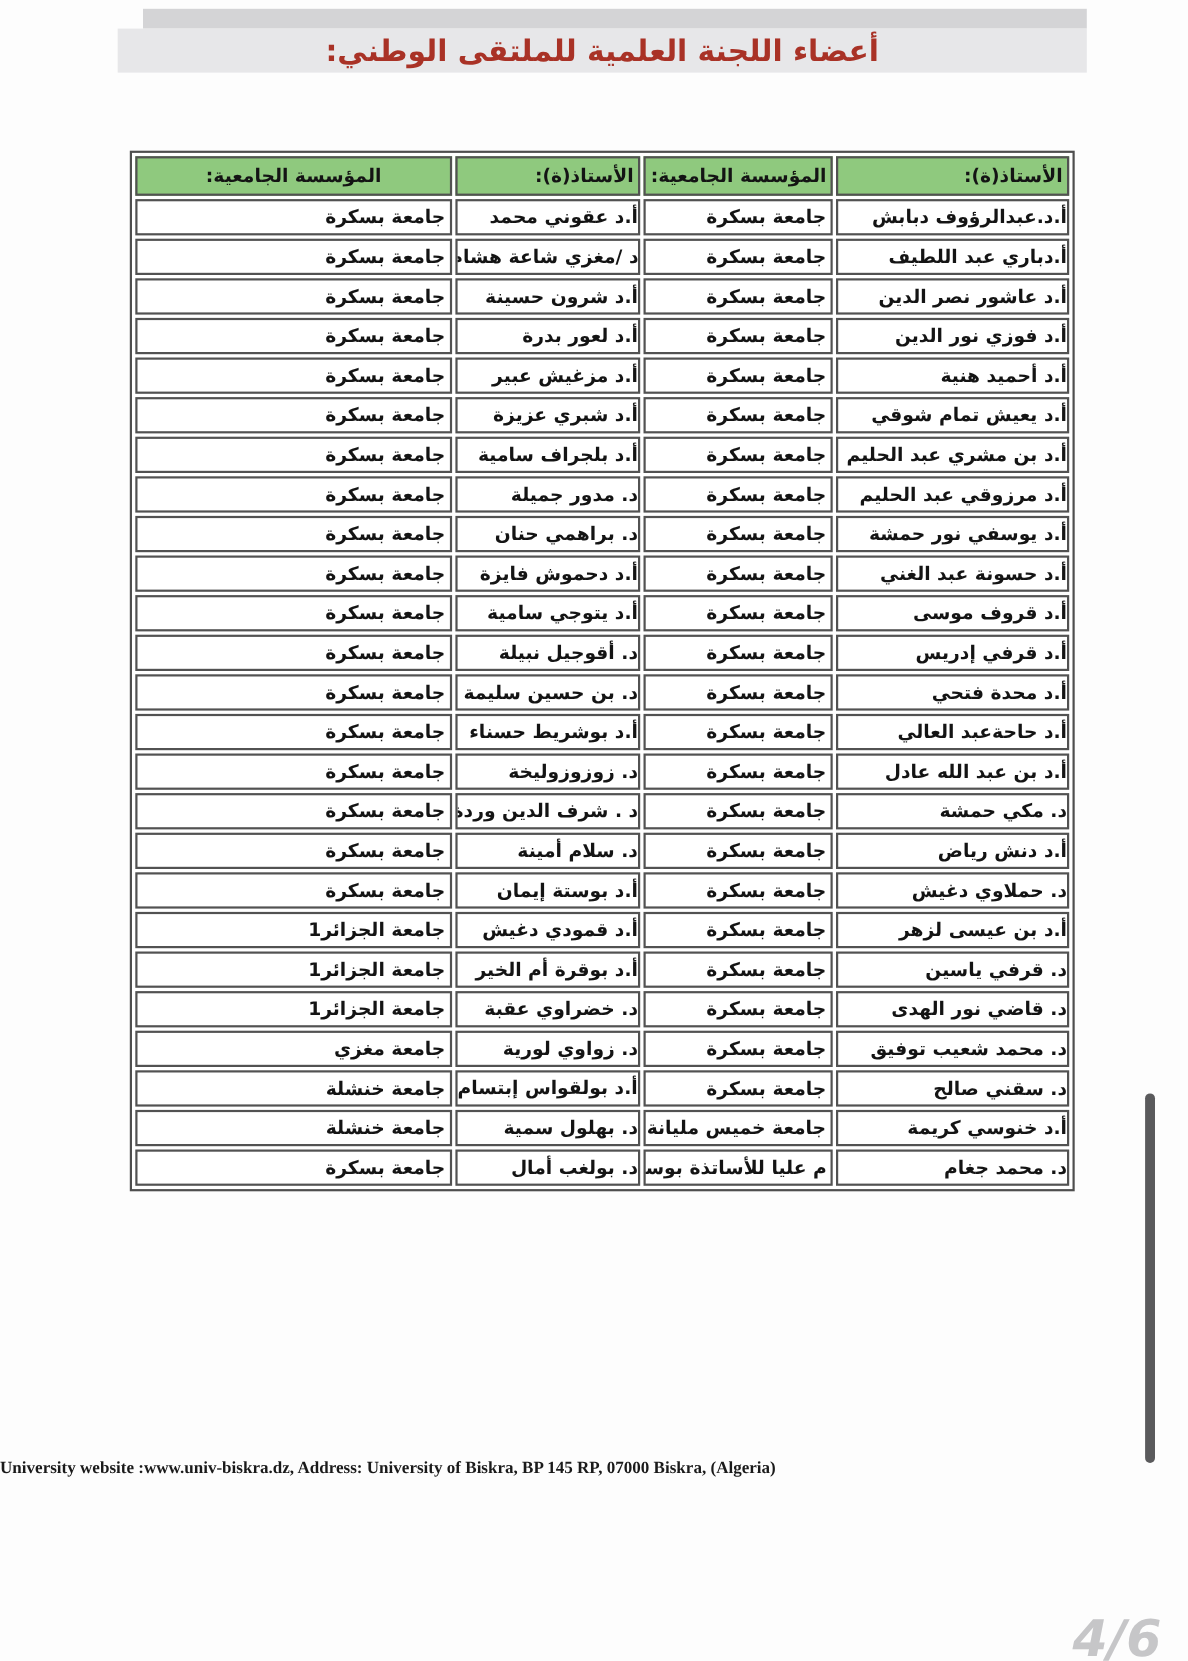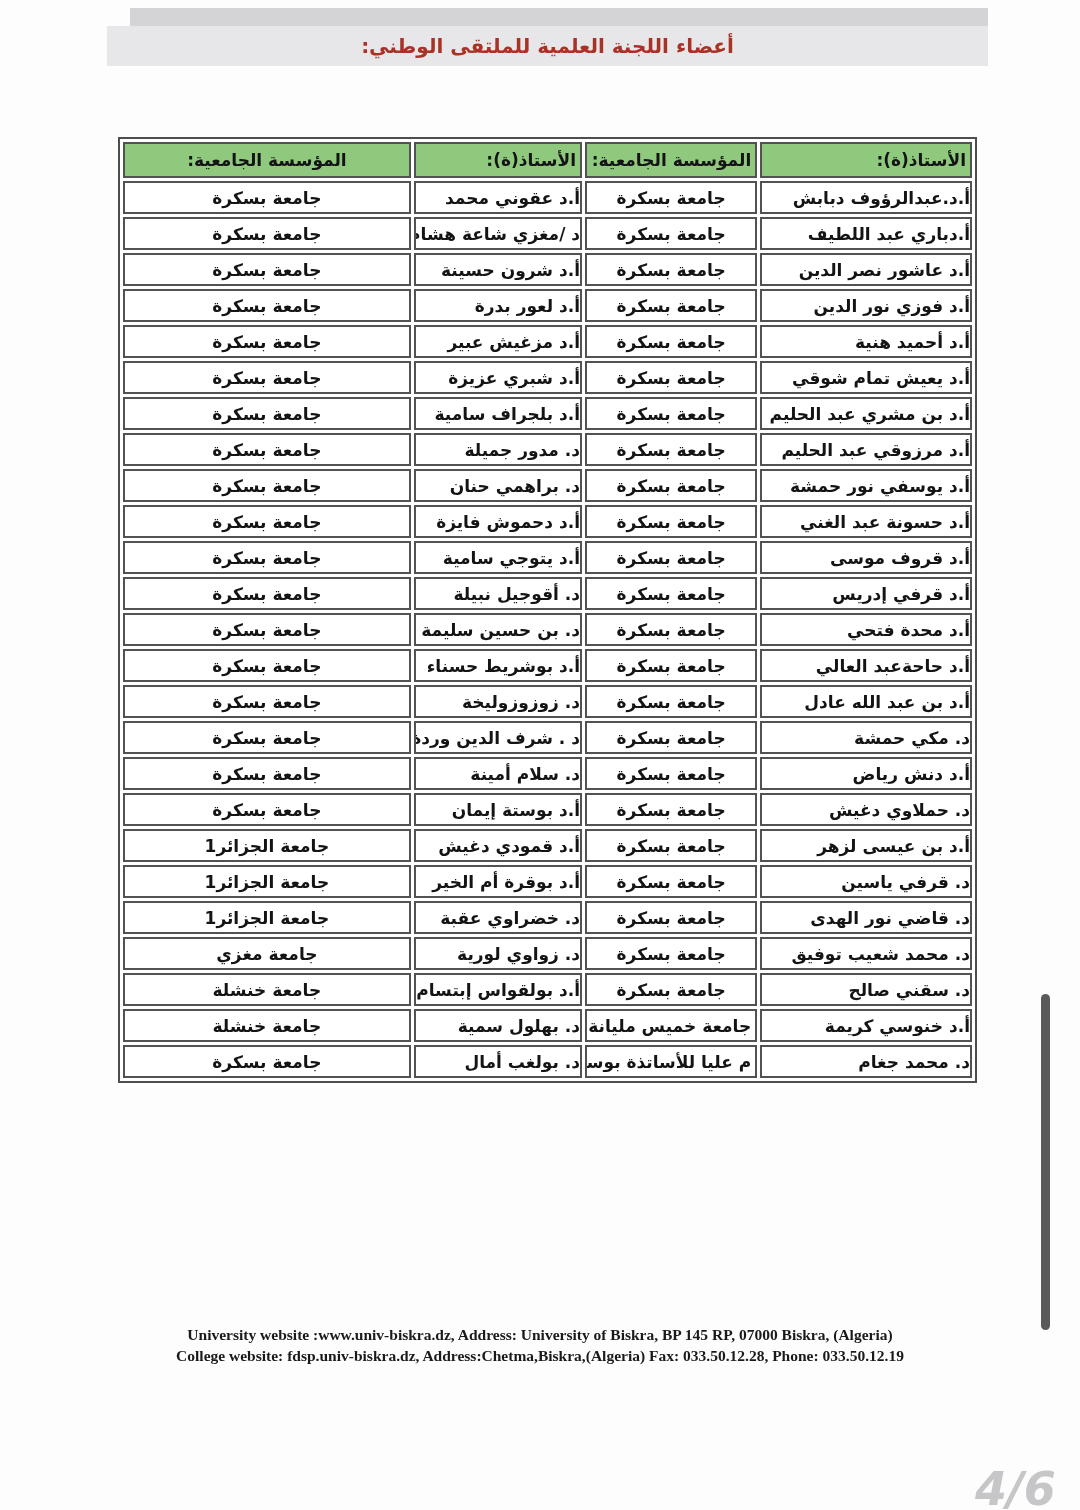--- a/index.html
+++ b/index.html
@@ -13,21 +13,21 @@
   .title-shadow-strip{
     position:absolute;left:130px;top:8px;width:858px;height:18px;
     background:#d4d4d6;
   }
   .title-band{
     position:absolute;left:107px;top:26px;width:881px;height:40px;
     background:#e7e7e9;
     display:flex;align-items:center;justify-content:center;
   }
   .page-title{
-    font-size:20px;font-weight:bold;
+    font-size:27px;font-weight:bold;
     direction:rtl;
     letter-spacing:0.5px;
   }
   .table-wrap{
     position:absolute;left:118px;top:137px;width:859px;
     direction:rtl;
   }
   table.committee{
     border-collapse:separate;
     border-spacing:3px;
@@ -49,24 +49,24 @@
     font-size:17px;
     text-align:right;
     padding:0 4px 0 2px;
   }
   table.committee th.center{ text-align:center; padding:0 4px; }
   table.committee td{
     height:29px;
     font-size:17px;
   }
   td.name-cell{ text-align:right; padding:0 0 0 2px; }
-  td.inst-cell{ text-align:center; padding:0 4px; font-size:16px; }
+  td.inst-cell{ text-align:right; padding:0 4px; font-size:16px; }
   .footer{
     position:absolute;left:0;top:1324px;width:1080px;
-    text-align:center;
+    text-align:left;
     font-family:"Liberation Serif",serif;
     font-weight:bold;
     font-size:15.5px;
     color:#1a1a1a;
     line-height:21px;
   }
   .scrollbar-thumb{
     position:absolute;left:1041px;top:994px;width:9px;height:336px;
     background:#5a5a5c;border-radius:5px;
   }
@@ -254,20 +254,19 @@
             <td class="inst-cell">م عليا للأساتذة بوسعادة</td>
             <td class="name-cell">د. بولغب أمال</td>
             <td class="inst-cell">جامعة بسكرة</td>
           </tr>
         </tbody>
     </table>
   </div>
 
   <div class="footer">
     <div>University website :www.univ-biskra.dz, Address: University of Biskra, BP 145 RP, 07000 Biskra, (Algeria)</div>
-    <div>College website: fdsp.univ-biskra.dz, Address:Chetma,Biskra,(Algeria) Fax: 033.50.12.28, Phone: 033.50.12.19</div>
   </div>
 
   <div class="scrollbar-thumb"></div>
 
   <div class="page-number">4/6</div>
 
 </div>
 
 </body></html>

